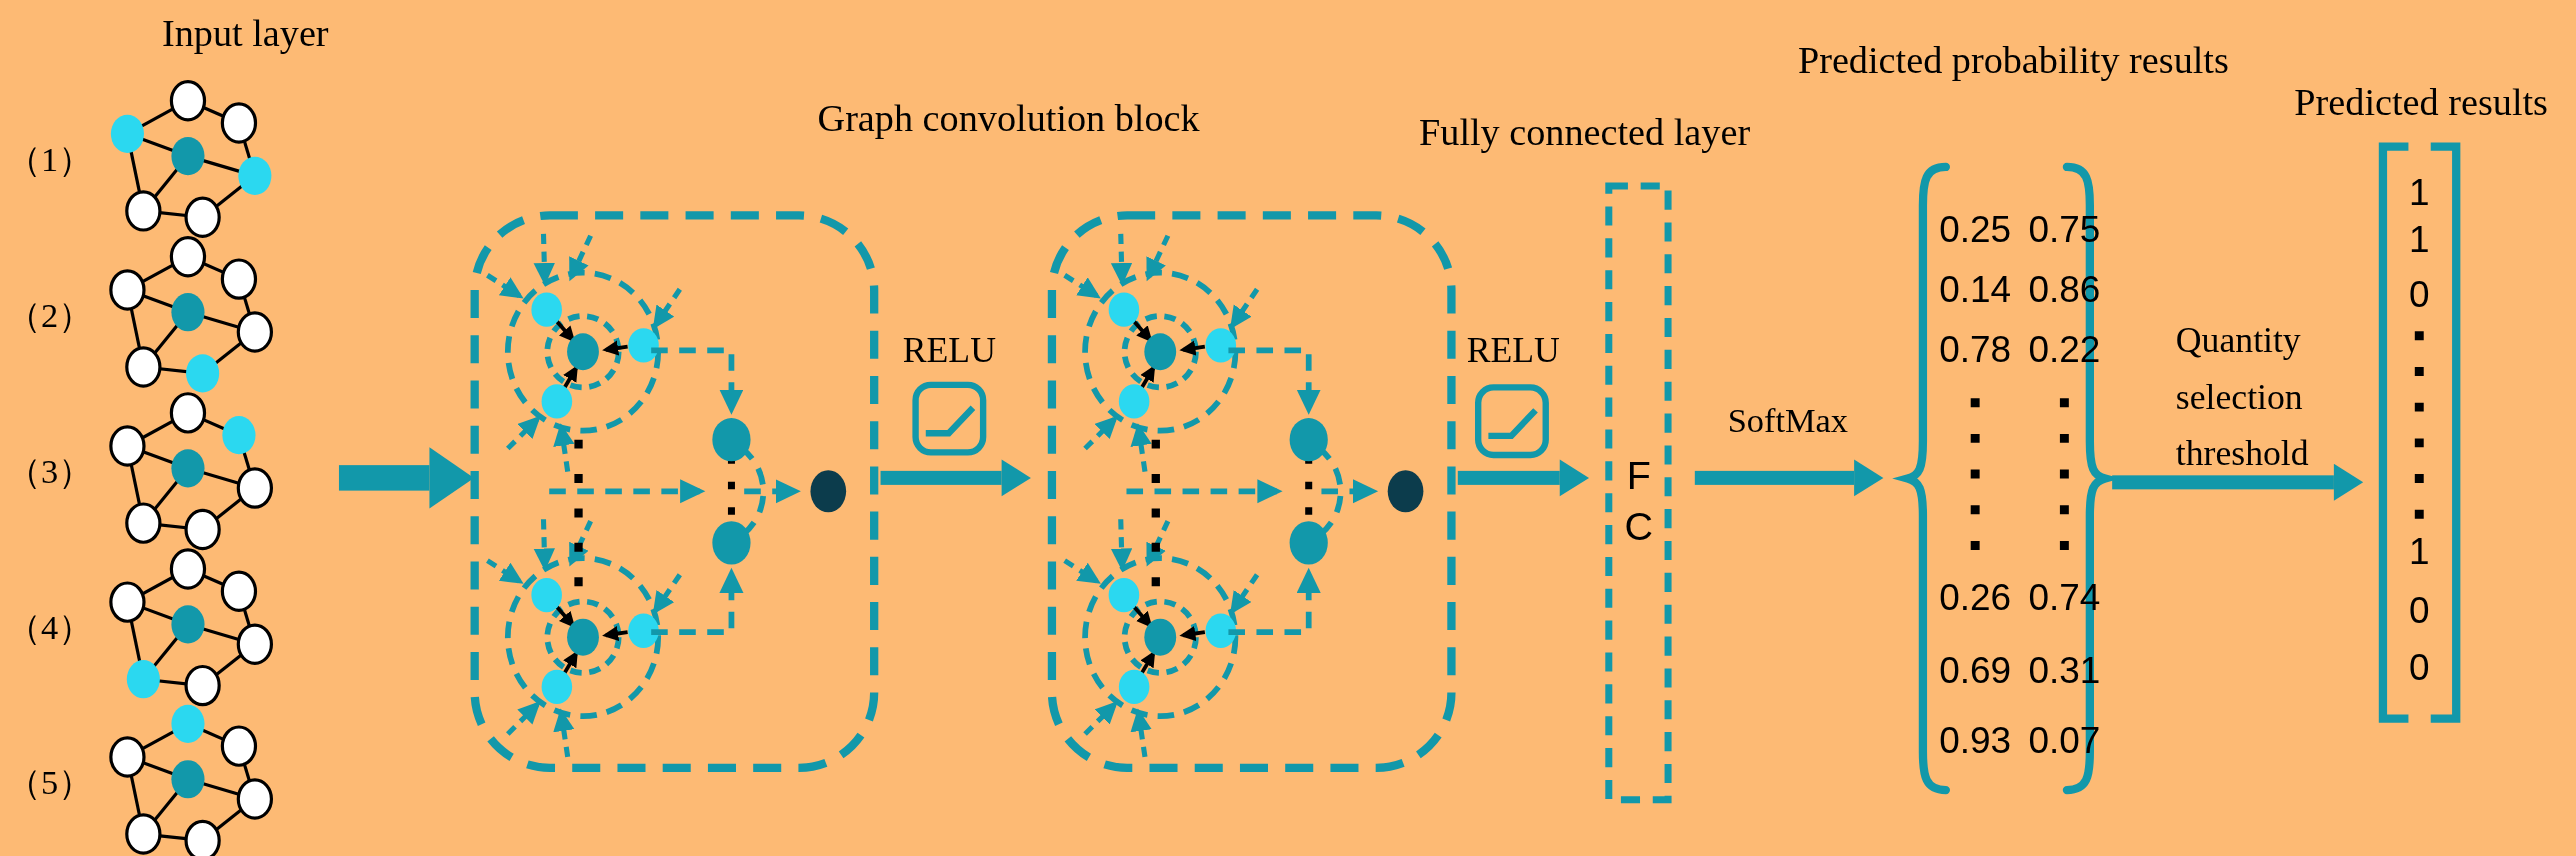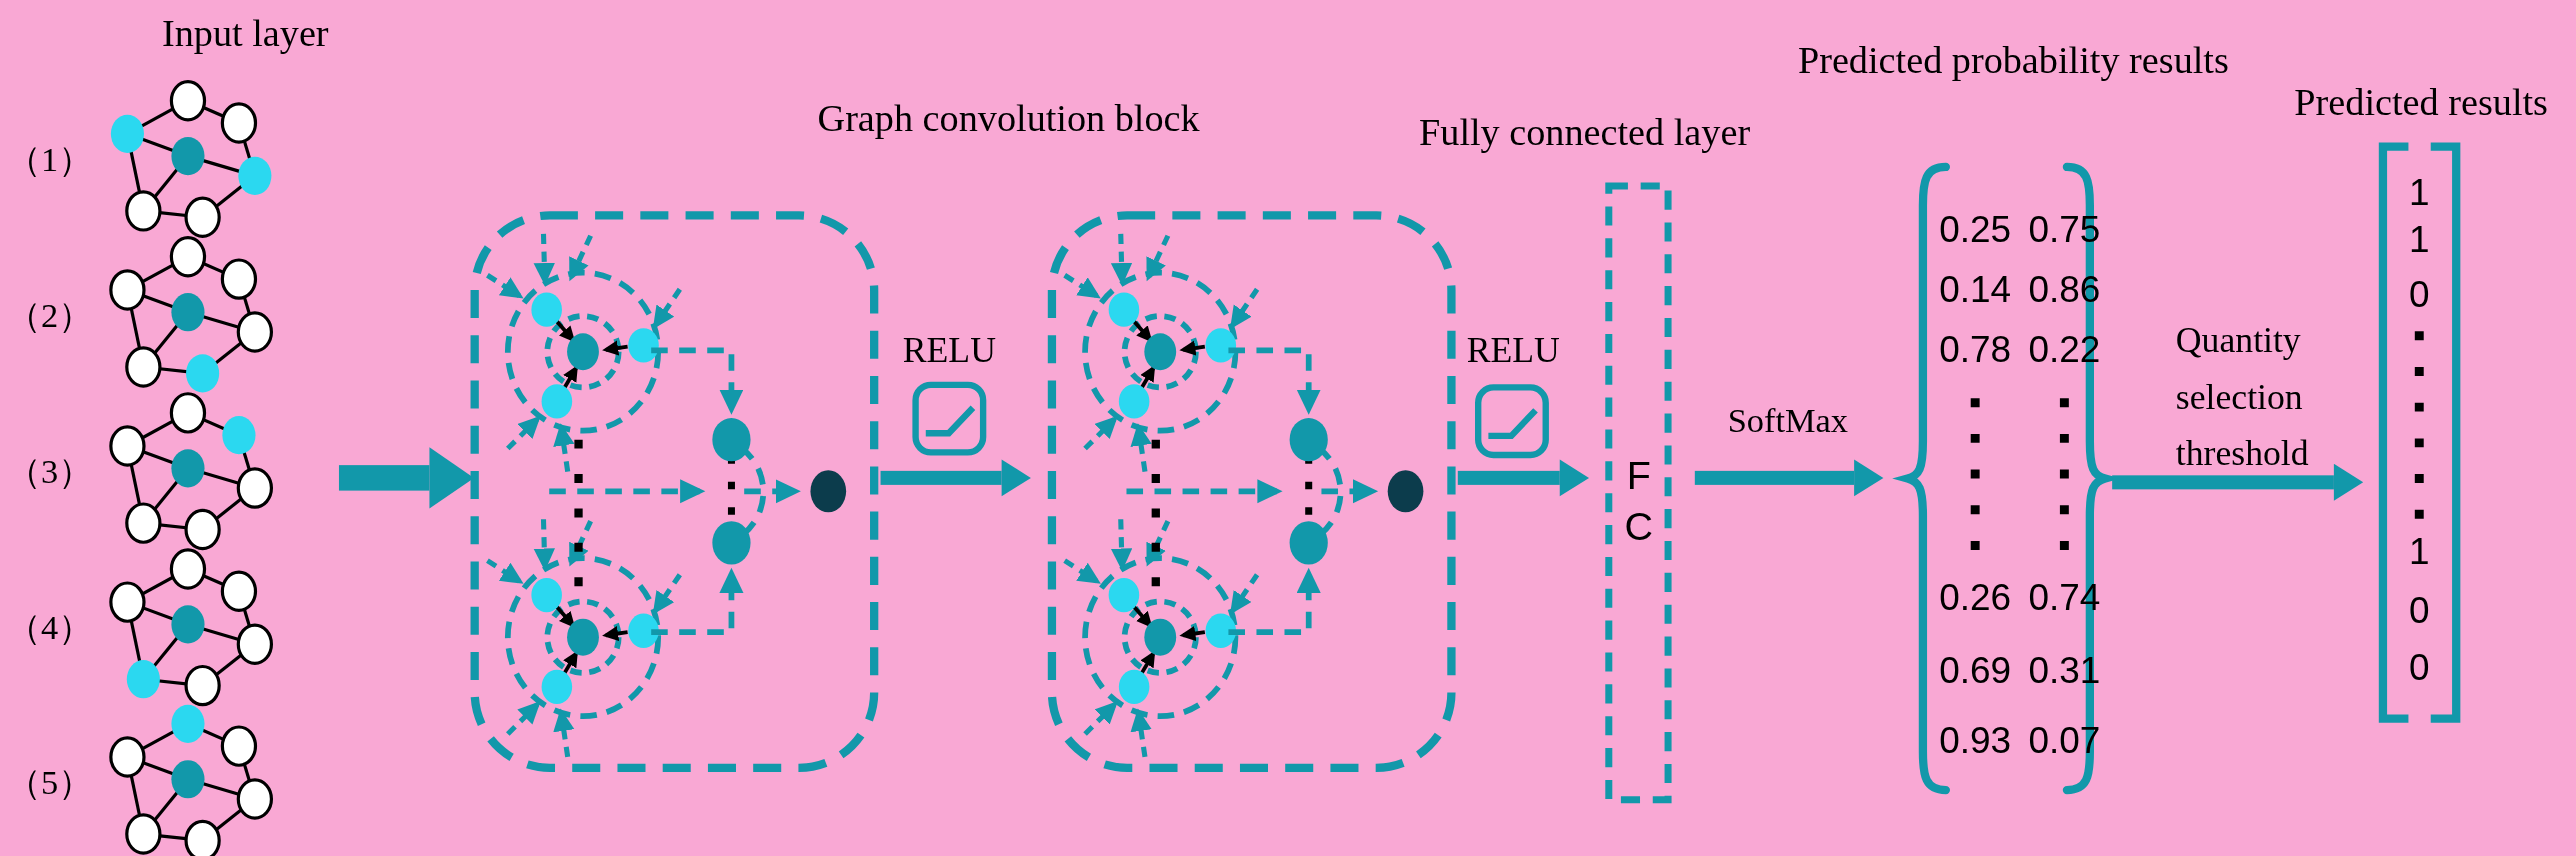--- a/index.html
+++ b/index.html
@@ -1,16 +1,16 @@
 <!DOCTYPE html>
 <html style="font-size:10.2px"><head>
 <meta charset="utf-8">
 <style>
   html,body{margin:0;padding:0;background:#ffffff;}
-  .stage{width:2576px;height:857px;position:relative;background:#f9a8d4;overflow:hidden;}
+  .stage{width:2576px;height:857px;position:relative;background:#fdba74;overflow:hidden;}
   svg{display:block;}
   .serif{font-family:"Liberation Serif","DejaVu Serif",serif;}
   .sans{font-family:"Liberation Sans","DejaVu Sans",sans-serif;}
   text{fill:#000000;}
 </style>
 </head>
 <body>
 
 <div class="stage">
 <svg width="2576" height="857" viewBox="0 0 4043 1345">

